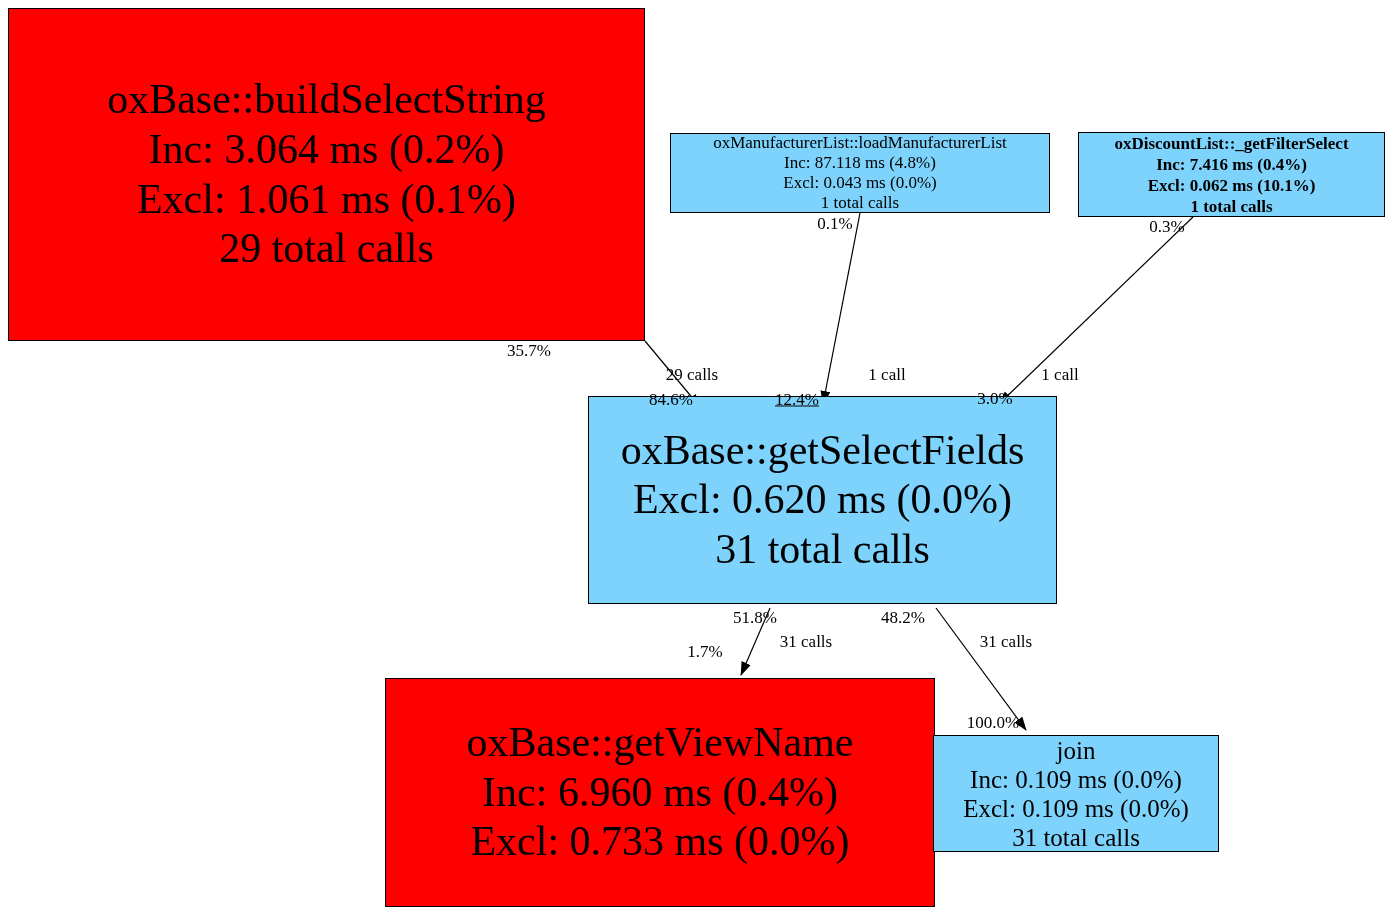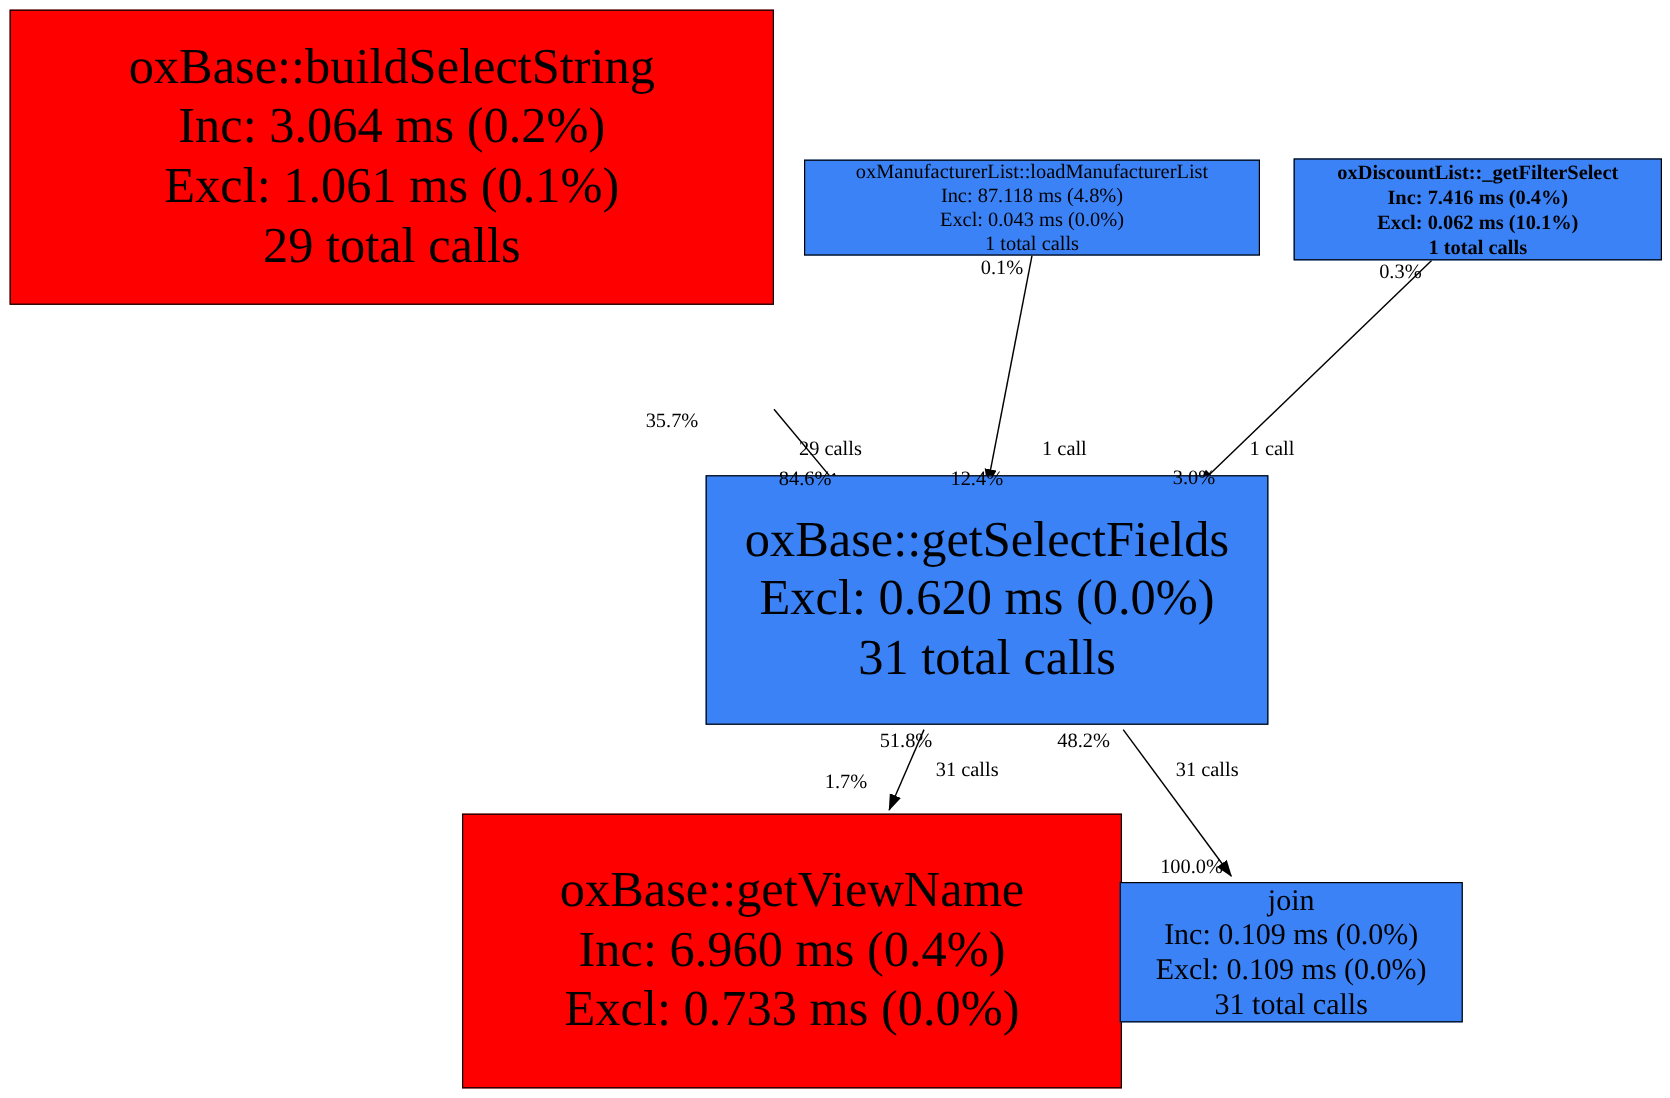--- a/index.html
+++ b/index.html
@@ -25,21 +25,21 @@
     pointer-events: none;
   }
   .edges line {
     stroke: #000000;
     stroke-width: 1.2;
   }
   .node {
     position: absolute;
     box-sizing: border-box;
     border: 1px solid #000000;
-    background: #3b82f6;
+    background: #7dd3fc;
     display: flex;
     flex-direction: column;
     justify-content: center;
     align-items: center;
     text-align: center;
   }
   .node .nline {
     white-space: nowrap;
   }
   .hot {
@@ -81,21 +81,21 @@
         <path d="M0,0 L14,5 L0,10 z" fill="#000000"></path>
       </marker>
     </defs>
     <line x1="645" y1="341" x2="700" y2="407" marker-end="url(#arrow)"></line>
     <line x1="860" y1="213" x2="823" y2="404" marker-end="url(#arrow)"></line>
     <line x1="1193" y1="217" x2="999" y2="404" marker-end="url(#arrow)"></line>
     <line x1="770" y1="608" x2="741" y2="675" marker-end="url(#arrow)"></line>
     <line x1="936" y1="608" x2="1026" y2="730" marker-end="url(#arrow)"></line>
   </svg>
 
-  <div class="node node-xl hot" style="left:8px; top:8px; width:637px; height:246px;">
+  <div class="node node-xl hot" style="left:8px; top:8px; width:637px; height:333px;">
     <div class="nline">oxBase::buildSelectString</div>
     <div class="nline">Inc: 3.064 ms (0.2%)</div>
     <div class="nline">Excl: 1.061 ms (0.1%)</div>
     <div class="nline">29 total calls</div>
   </div>
 
   <div class="node node-sm" style="left:670px; top:133px; width:380px; height:80px;">
     <div class="nline">oxManufacturerList::loadManufacturerList</div>
     <div class="nline">Inc: 87.118 ms (4.8%)</div>
     <div class="nline">Excl: 0.043 ms (0.0%)</div>
@@ -121,27 +121,27 @@
     <div class="nline">Excl: 0.733 ms (0.0%)</div>
   </div>
 
   <div class="node node-md" style="left:933px; top:735px; width:286px; height:117px;">
     <div class="nline">join</div>
     <div class="nline">Inc: 0.109 ms (0.0%)</div>
     <div class="nline">Excl: 0.109 ms (0.0%)</div>
     <div class="nline">31 total calls</div>
   </div>
 
-  <div class="edge-label" style="left:560px; top:350px;">35.7%</div>
+  <div class="edge-label" style="left:529px; top:350px;">35.7%</div>
   <div class="edge-label" style="left:692px; top:374px;">29 calls</div>
   <div class="edge-label" style="left:671px; top:399px;">84.6%</div>
 
   <div class="edge-label" style="left:835px; top:223px;">0.1%</div>
   <div class="edge-label" style="left:887px; top:374px;">1 call</div>
-  <div class="edge-label" style="left:814px; top:399px;">12.4%</div>
+  <div class="edge-label" style="left:797px; top:399px;text-decoration:underline;">12.4%</div>
 
   <div class="edge-label" style="left:1167px; top:226px;">0.3%</div>
   <div class="edge-label" style="left:1060px; top:374px;">1 call</div>
   <div class="edge-label" style="left:959px; top:398px;margin-left:36px;">3.0%</div>
 
   <div class="edge-label" style="left:755px; top:617px;">51.8%</div>
   <div class="edge-label" style="left:806px; top:641px;">31 calls</div>
   <div class="edge-label" style="left:705px; top:651px;">1.7%</div>
 
   <div class="edge-label" style="left:903px; top:617px;">48.2%</div>

